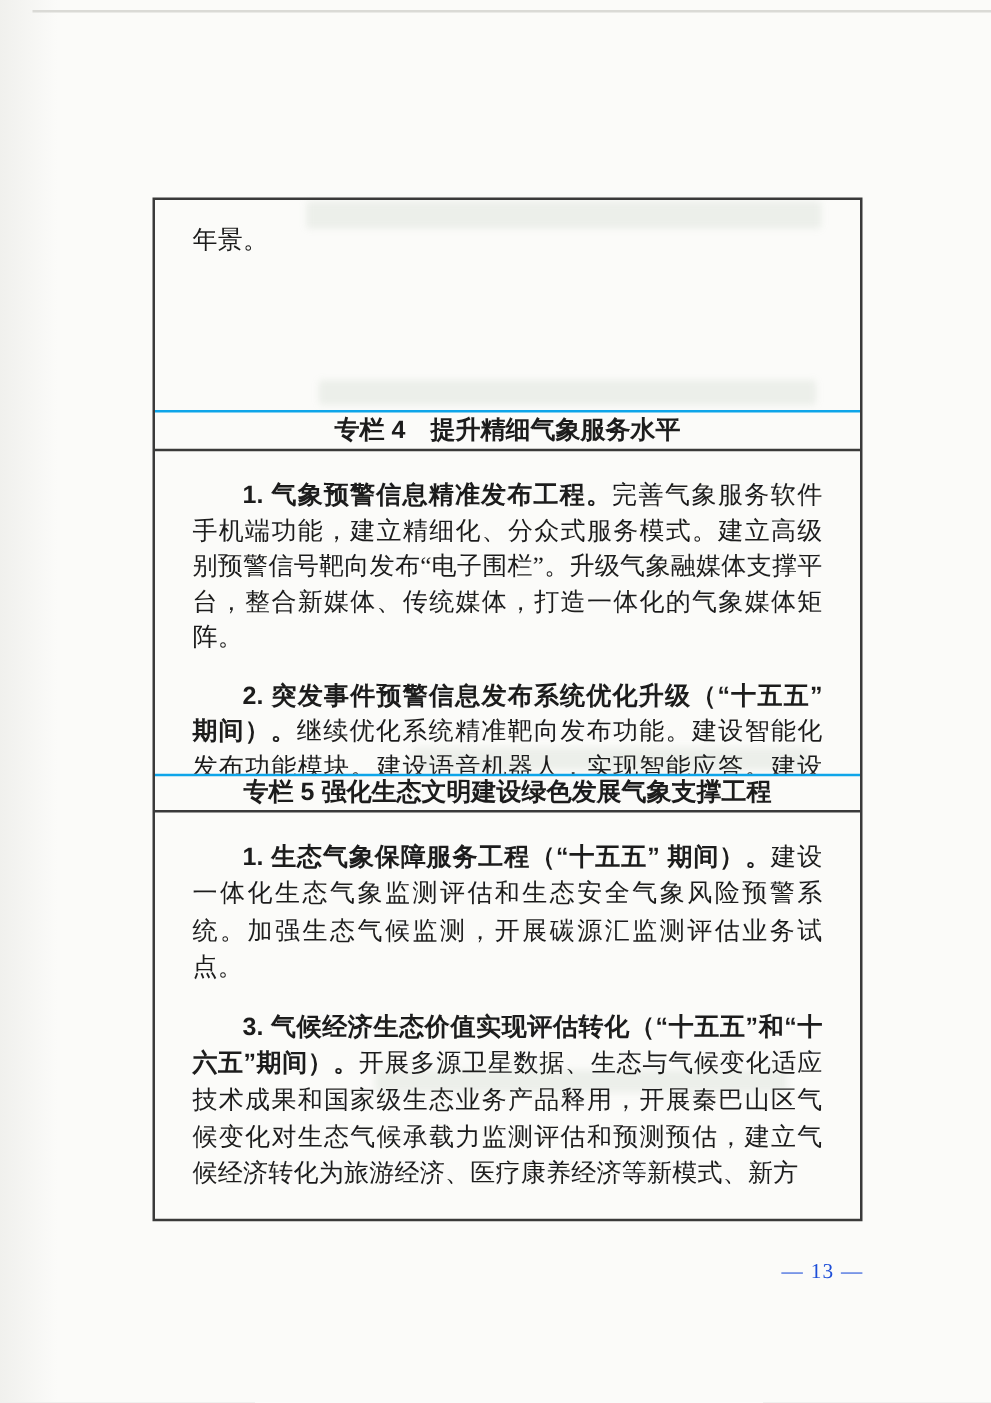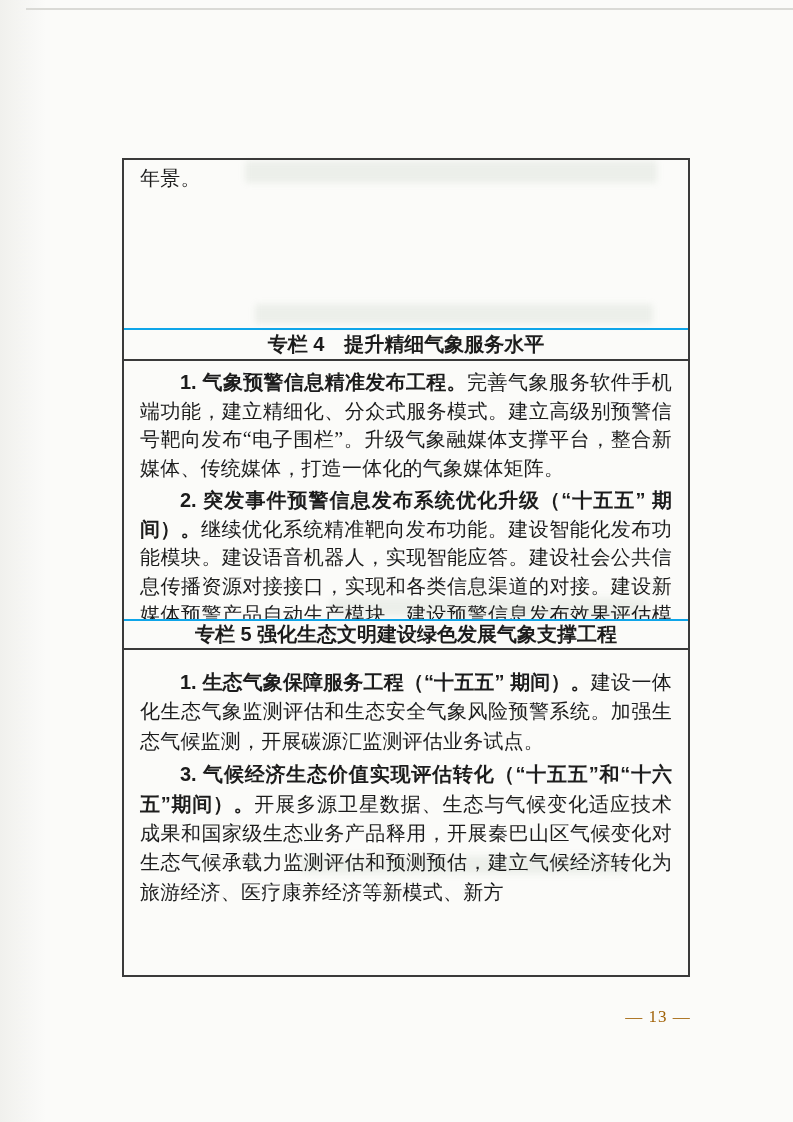--- a/index.html
+++ b/index.html
@@ -30,43 +30,43 @@
   .cell{
     box-sizing:border-box;
     padding:0 12px;
     font-size:20px;
     text-align:justify;
     overflow:hidden;
     letter-spacing:.2px;
   }
   .cell-1{height:168px;line-height:28px;}
   .cell-2{height:258px;line-height:28.5px;padding-top:3px;}
-  .cell-3{height:325px;line-height:29.4px;padding-top:14px;}
+  .cell-3{height:325px;line-height:29.4px;padding-top:4px;}
   .row-header{
     box-sizing:border-box;
     height:33px;
     border-top:2px solid #0ea5e9;
     border-bottom:2px solid #3a3a3a;
     text-align:center;
     font-weight:bold;
     font-family:"Liberation Sans", sans-serif;
     font-size:20px;
     line-height:29px;
     overflow:hidden;
   }
   .row-header.h5{height:31px;line-height:27px;}
-  .para{margin:4px;text-indent:2em;}
+  .para{margin:18px;text-indent:2em;}
   .para.noindent{text-indent:0;}
   .para b{font-family:"Liberation Sans", sans-serif;letter-spacing:0;}
   .pagenum{
     position:absolute;left:608px;top:1007px;width:100px;
     text-align:center;
     font-size:17px;
     letter-spacing:1px;
-    color:#a16207;
+    color:#1d4ed8;
     font-family:"Liberation Serif", serif;
   }
   .ghost{
     position:absolute;
     background:rgba(140,160,138,.13);
     filter:blur(3px);
     border-radius:3px;
     pointer-events:none;
   }
 </style>

